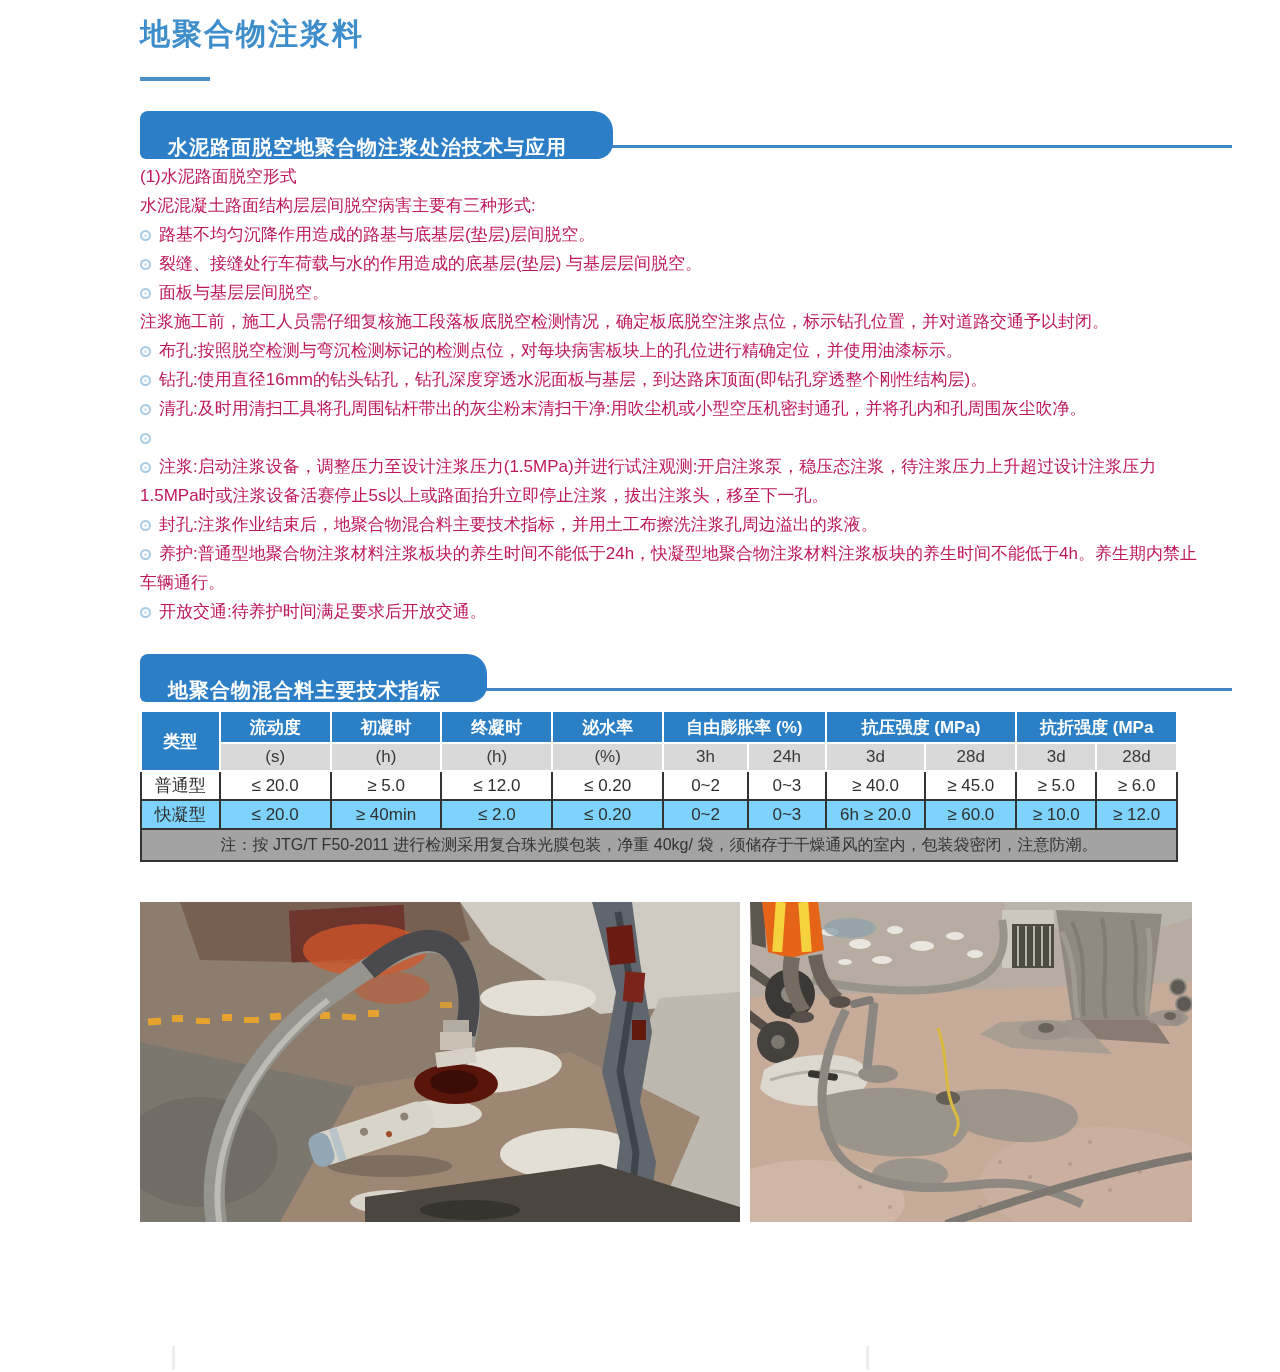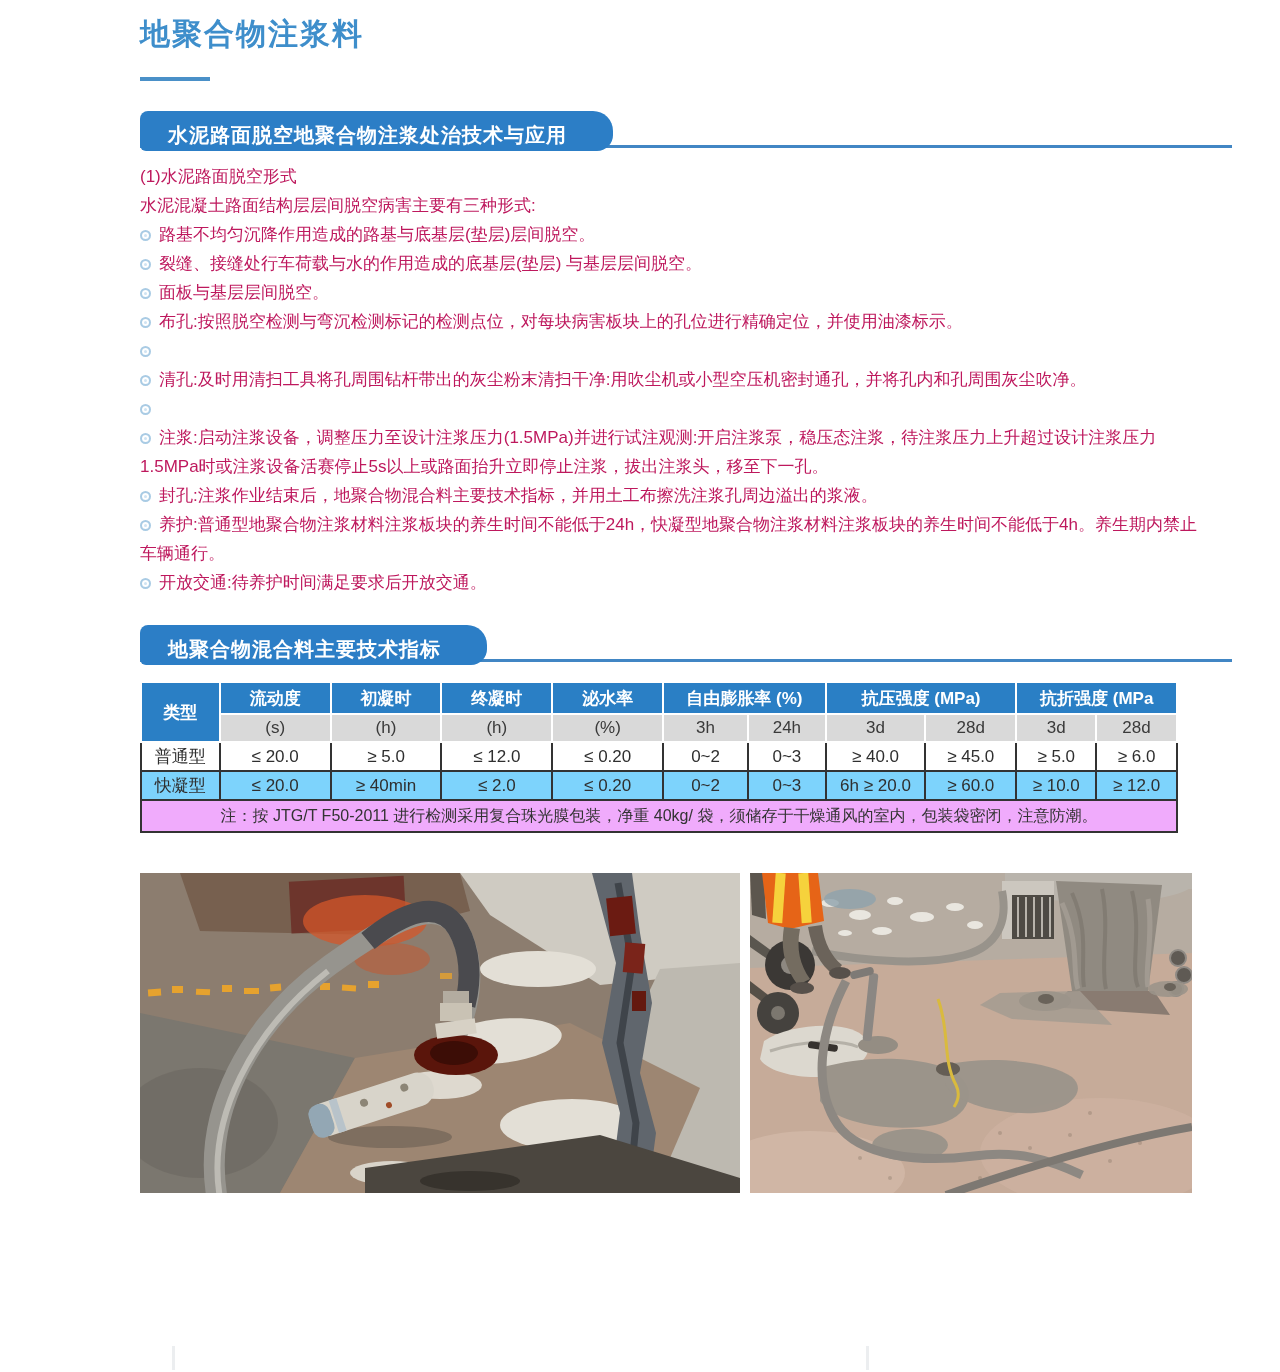--- a/index.html
+++ b/index.html
@@ -10,40 +10,40 @@
 
   .doc-title { margin-top:14px; font-size:30px; font-weight:bold; color:#3e8ecb; letter-spacing:2px; }
   .title-dash { width:70px; height:4px; background:#4a90c8; margin-top:22px; }
 
   .intro { margin-top:36px; font-size:17px; line-height:33px; color:#454545; text-indent:2em; width:1068px; }
 
   .banner-row { position:relative; height:40px; }
   .banner-row.first { margin-top:30px; }
   .banner-row.second { margin-top:28px; }
   .banner-rule { position:absolute; left:0; right:0; bottom:3px; height:3px; background:#4186c4; }
-  .banner-tab { position:absolute; left:0; top:0; height:40px; background:#2c7ec6;
+  .banner-tab { position:absolute; left:0; top:0; height:48px; background:#2c7ec6;
                 color:#fff; font-size:20px; font-weight:bold; line-height:40px;
-                padding:4px 46px 0 28px; letter-spacing:1px;
+                padding:16px 46px 0 28px; letter-spacing:1px;
                 border-radius:8px 20px 16px 6px; }
 
   .paragraphs { margin-top:11px; width:1072px; }
   .body-line { font-size:17px; line-height:29px; color:#be185d; }
   .dot { display:inline-block; width:11px; height:11px; border:2px solid #a9cbe4; border-radius:50%;
          background:#f4fafe; box-shadow:inset 0 0 0 2px #ffffff, inset 0 0 0 4px #cfe3f2;
          margin-right:8px; vertical-align:-1px; }
 
   .spec-table { margin-top:16px; width:1038px; border-collapse:collapse; border:2px solid #a3a3a3;
                 font-size:17px; table-layout:fixed; }
   .spec-table th, .spec-table td { text-align:center; vertical-align:middle; }
   .spec-table thead th { background:#2a7fc5; color:#ffffff; font-weight:600; border:2px solid #ffffff; height:32px; font-size:17px; }
   .spec-table thead th.type-cell { height:60px; }
   .spec-table thead tr.sub th { background:#d9d9d9; color:#3a3a3a; font-weight:normal; height:28px; }
   .spec-table tbody td { border:2px solid #333333; height:29px; color:#2f2f2f; }
   .spec-table tbody tr.row-alt td { background:#7dd3fc; }
-  .spec-table tbody tr.note-row td { background:#f0abfc; height:32px; font-size:16px; color:#333; }
+  .spec-table tbody tr.note-row td { background:#a3a3a3; height:32px; font-size:16px; color:#333; }
 
   .photos { display:flex; margin-top:40px; gap:10px; }
   .photo { display:block; }
 
   .artifact { position:absolute; background:#d9dde2; opacity:0.5; }
 </style>
 </head>
 <body>
 
 <div class="page">
@@ -57,22 +57,23 @@
       <div class="banner-rule"></div>
       <div class="banner-tab">水泥路面脱空地聚合物注浆处治技术与应用</div>
     </div>
 
     <div class="paragraphs">
       <p class="body-line"><span>(1)水泥路面脱空形式</span></p>
       <p class="body-line"><span>水泥混凝土路面结构层层间脱空病害主要有三种形式:</span></p>
       <p class="body-line"><span class="dot"></span><span>路基不均匀沉降作用造成的路基与底基层(垫层)层间脱空。</span></p>
       <p class="body-line"><span class="dot"></span><span>裂缝、接缝处行车荷载与水的作用造成的底基层(垫层) 与基层层间脱空。</span></p>
       <p class="body-line"><span class="dot"></span><span>面板与基层层间脱空。</span></p>
+      <p class="body-line"><span>注浆施工前，施工人员需仔细复核施工段落板底脱空检测情况，确定板底脱空注浆点位，标示钻孔位置，并对道路交通予以封闭。</span></p>
       <p class="body-line"><span class="dot"></span><span>布孔:按照脱空检测与弯沉检测标记的检测点位，对每块病害板块上的孔位进行精确定位，并使用油漆标示。</span></p>
-      <p class="body-line"><span class="dot"></span></p>
+      <p class="body-line"><span class="dot"></span><span>钻孔:使用直径16mm的钻头钻孔，钻孔深度穿透水泥面板与基层，到达路床顶面(即钻孔穿透整个刚性结构层)。</span></p>
       <p class="body-line"><span class="dot"></span><span>清孔:及时用清扫工具将孔周围钻杆带出的灰尘粉末清扫干净:用吹尘机或小型空压机密封通孔，并将孔内和孔周围灰尘吹净。</span></p>
       <p class="body-line"><span class="dot"></span></p>
       <p class="body-line"><span class="dot"></span><span>注浆:启动注浆设备，调整压力至设计注浆压力(1.5MPa)并进行试注观测:开启注浆泵，稳压态注浆，待注浆压力上升超过设计注浆压力1.5MPa时或注浆设备活赛停止5s以上或路面抬升立即停止注浆，拔出注浆头，移至下一孔。</span></p>
       <p class="body-line"><span class="dot"></span><span>封孔:注浆作业结束后，地聚合物混合料主要技术指标，并用土工布擦洗注浆孔周边溢出的浆液。</span></p>
       <p class="body-line"><span class="dot"></span><span>养护:普通型地聚合物注浆材料注浆板块的养生时间不能低于24h，快凝型地聚合物注浆材料注浆板块的养生时间不能低于4h。养生期内禁止车辆通行。</span></p>
       <p class="body-line"><span class="dot"></span><span>开放交通:待养护时间满足要求后开放交通。</span></p>
     </div>
 
     <div class="banner-row second">
       <div class="banner-rule"></div>

